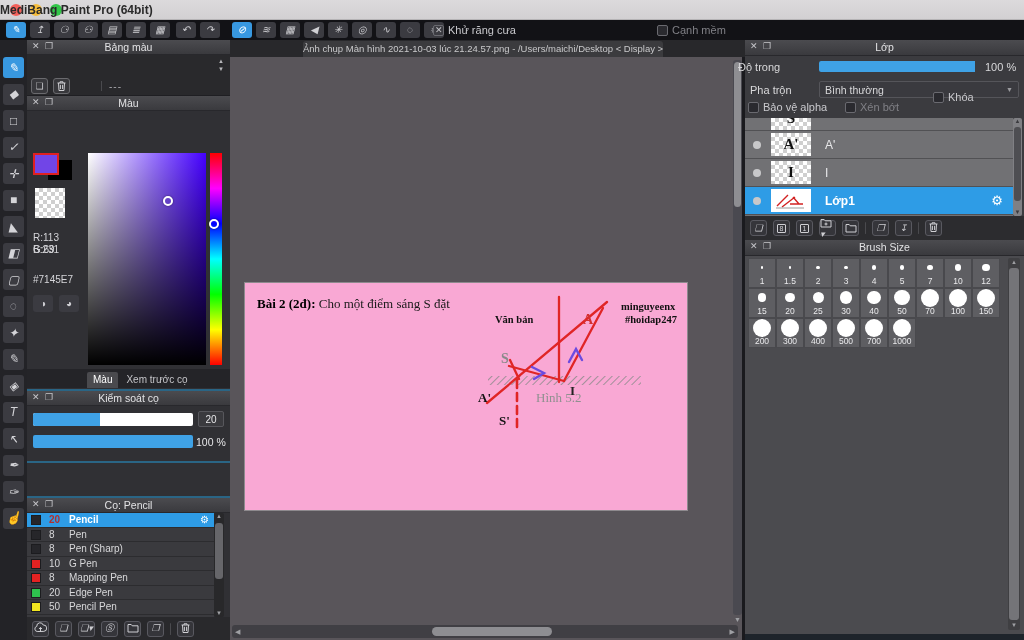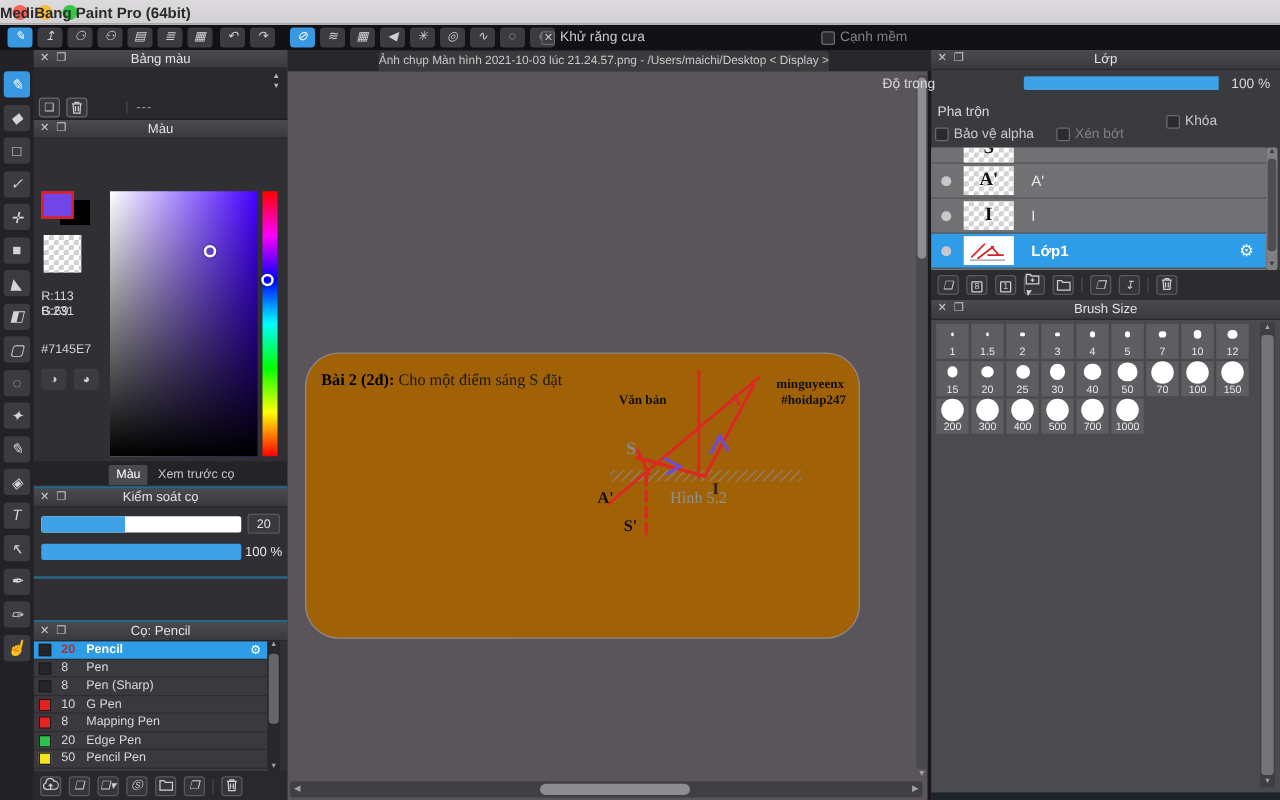--- a/index.html
+++ b/index.html
@@ -94,21 +94,21 @@
   .varrow { position:absolute; left:0; right:0; text-align:center; font-size:6px; color:#9fa0a4; line-height:7px; }
   .footer-row { position:absolute; background:#29292c; display:flex; align-items:center; gap:6px; padding-left:5px; }
   .f-icon { width:17px; height:16px; background:#35353a; border:1px solid #595960; border-radius:3px; display:flex; align-items:center; justify-content:center; color:#cfcfd3; font-size:9px; line-height:1; }
   .f-icon.divider { width:1px; height:12px; background:#4a4a4e; border:none; }
   .boxed { font-style:normal; font-size:7px; border:1px solid #cfcfd3; border-radius:1px; padding:0 1.5px; }
 
   
   .canvas { left:230px; top:40px; width:512px; height:600px; background:#59555a; }
   .tabstrip { position:absolute; left:0; top:0; width:544px; height:17px; background:#28282b; }
   .doctab { position:absolute; left:73px; top:1px; width:360px; height:16px; background:#3b3b3e; border-radius:3px 3px 0 0; color:#c9c9cb; font-size:9.5px; text-align:center; line-height:16px; overflow:hidden; white-space:nowrap; }
-  .doc-image { position:absolute; left:15px; top:243px; width:442px; height:227px; background:#a16207; box-shadow:0 0 0 1px #8e8a8e;border-radius:26px; }
+  .doc-image { position:absolute; left:15px; top:243px; width:442px; height:227px; background:#f9a8d4; box-shadow:0 0 0 1px #8e8a8e; }
   .doc-text { position:absolute; left:12px; top:10px; width:246px; font-family:"Liberation Serif",serif; font-size:13px; color:#1a1a1a; line-height:22px; }
   .doc-text .bold { font-weight:bold; color:#000; }
   .doc-lines > div:nth-child(2), .doc-lines > div:nth-child(4) { margin-top:4px; }
   .hscroll { position:absolute; left:2px; top:585px; width:506px; height:13px; background:#403f44; border-radius:3px; }
   .hthumb { position:absolute; left:200px; top:2px; width:120px; height:9px; background:#8e8e92; border-radius:5px; }
   .harrow { position:absolute; top:3px; font-size:7px; color:#9fa0a4; line-height:1; }
   .canvas-vscroll { position:absolute; left:503px; top:20px; width:9px; height:555px; background:#4a4950; border-radius:3px; }
   .canvas-vthumb { position:absolute; left:1px; top:2px; width:7px; height:145px; background:#8e8e92; border-radius:4px; }
   .canvas-vdown { position:absolute; left:503px; top:576px; width:9px; text-align:center; font-size:7px; color:#9fa0a4; }
 
@@ -531,26 +531,30 @@
     <div class="canvas-vdown">▼</div>
   </div>
 
   <div class="abs rightcol"></div>
 
   <div class="abs phead" style="left:745px; top:40px; width:279px; height:16px">
     <span class="hicon x">✕</span>
     <span class="hicon pop">❐</span>
     <span class="ptitle">Lớp</span>
   </div>
-  <div class="r-label" style="left:706px; top:61px">Độ trong</div>
+  <div class="r-label" style="left:738px; top:61px">Độ trong</div>
   <div class="slider-track" style="left:819px; top:61px; width:156px; height:11px; background:#222226">
     <span class="sfill" style="width:100%"></span>
   </div>
   <div class="r-label" style="left:985px; top:61px">100 %</div>
   <div class="r-label" style="left:750px; top:84px">Pha trộn</div>
+  <div class="dropdown" style="left:819px; top:81px; width:200px; height:17px">
+    <span>Bình thường</span>
+    <span class="caret">▼</span>
+  </div>
   <div class="checkrow" style="left:748px; top:101px">
     <span class="cbox"></span>
     <span class="clabel">Bảo vệ alpha</span>
   </div>
   <div class="checkrow" style="left:845px; top:101px">
     <span class="cbox"></span>
     <span class="clabel dim">Xén bớt</span>
   </div>
   <div class="checkrow" style="left:933px; top:91px">
     <span class="cbox"></span>

